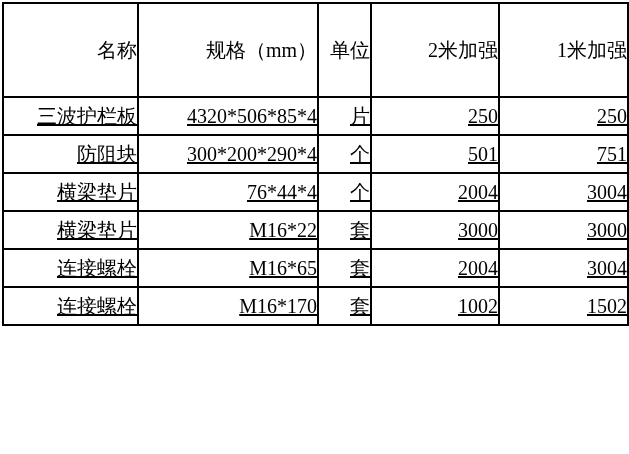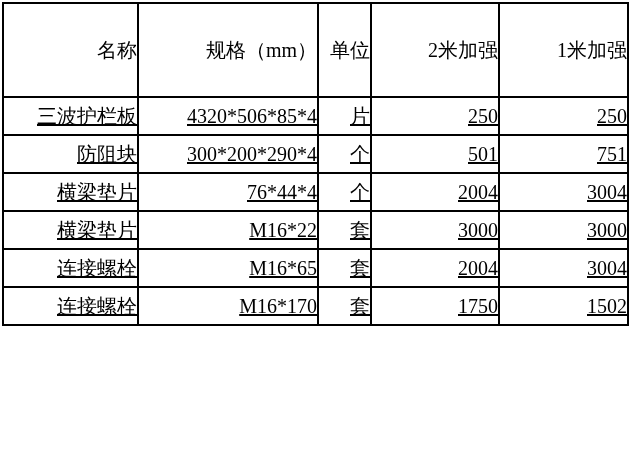--- a/index.html
+++ b/index.html
@@ -98,17 +98,17 @@
         <td>连接螺栓</td>
         <td>M16*65</td>
         <td>套</td>
         <td>2004</td>
         <td>3004</td>
       </tr>
       <tr>
         <td>连接螺栓</td>
         <td>M16*170</td>
         <td>套</td>
-        <td>1750</td>
+        <td>1002</td>
         <td>1502</td>
       </tr>
     </tbody>
 </table>
 
 </body></html>

